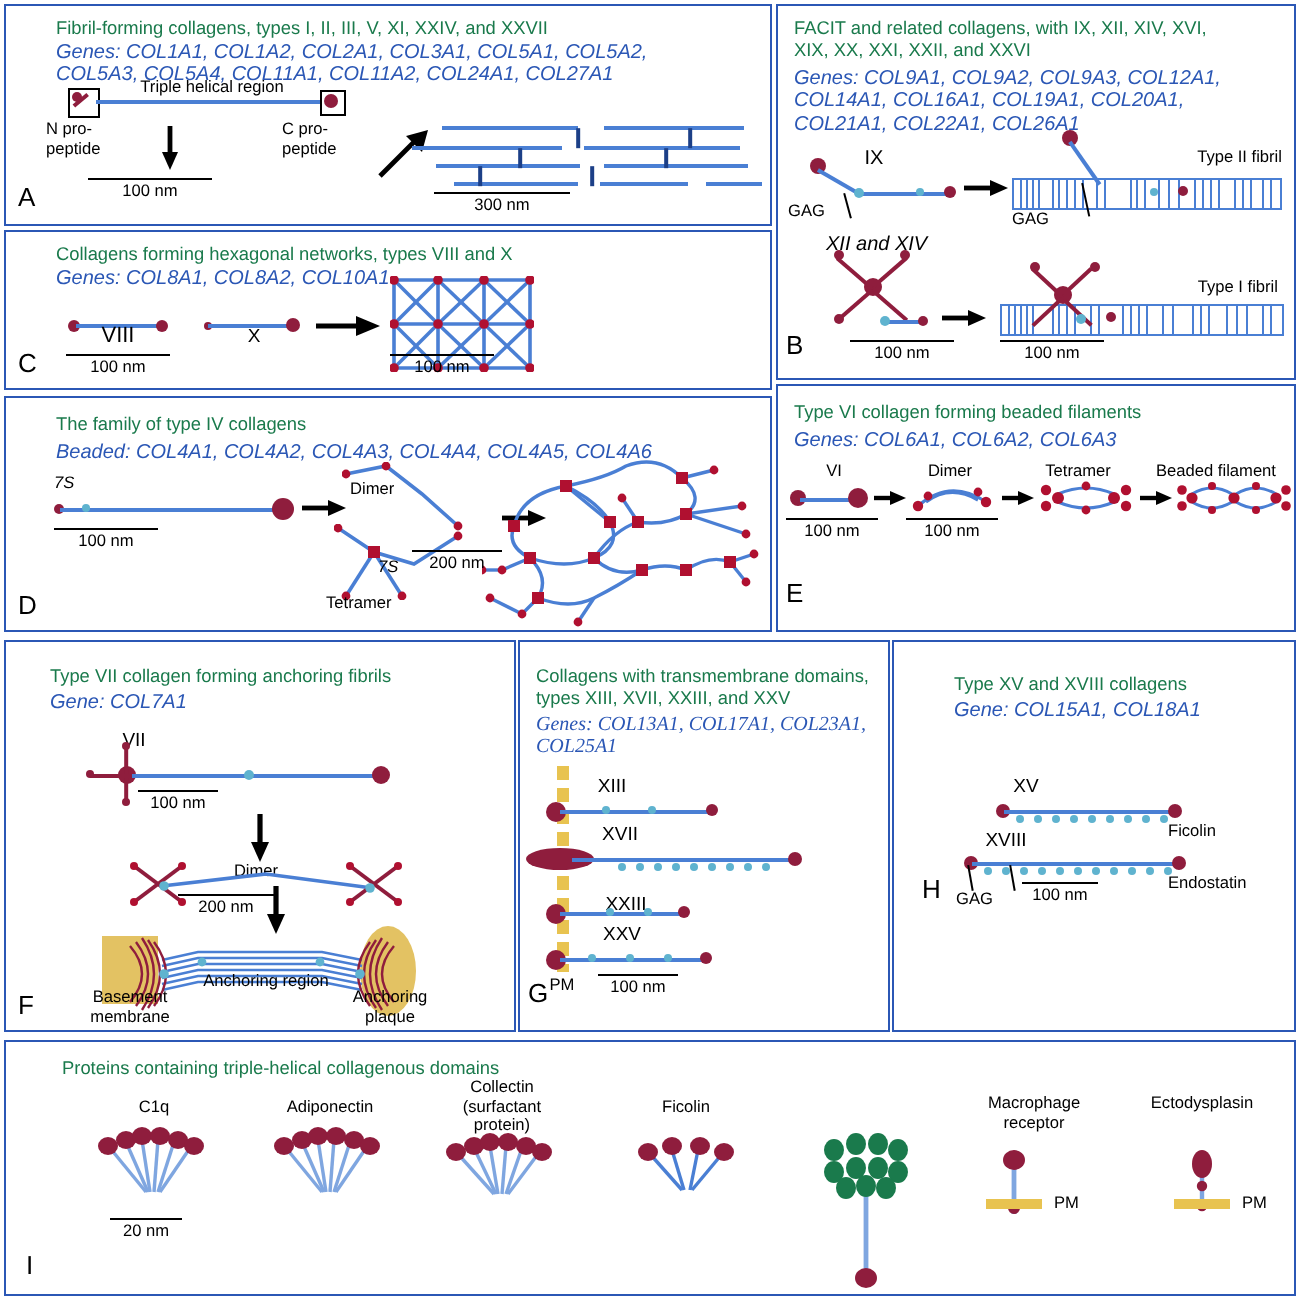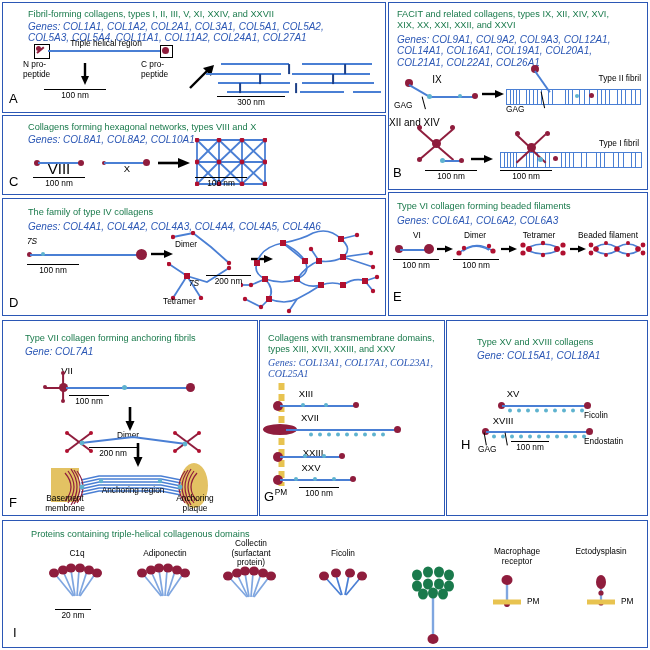--- a/index.html
+++ b/index.html
@@ -94,21 +94,21 @@
       <div class="rodk" style="left:293px;top:79px;width:10px;background:#1c3f87;transform:rotate(90deg);transform-origin:0 50%;"></div>
     </div>
 
     <div class="sbar" style="left:214px;top:93px;width:68px;">
       <div class="bar" style="width:68px;"></div>
       <div class="txt">300 nm</div>
     </div>
   </div>
 
   <div class="panel" style="left:388px;top:2px;width:260px;height:188px;">
-    <div class="ttl" style="left:8px;top:6px;width:248px;">FACIT and related collagens, types IX, XII, XIV, XVI,
+    <div class="ttl" style="left:8px;top:6px;width:248px;">FACIT and related collagens, with IX, XII, XIV, XVI,
 XIX, XX, XXI, XXII, and XXVI</div>
     <div class="genes" style="left:8px;top:31px;width:248px;">Genes: COL9A1, COL9A2, COL9A3, COL12A1,
 COL14A1, COL16A1, COL19A1, COL20A1,
 COL21A1, COL22A1, COL26A1</div>
     <div class="plab" style="left:4px;top:162px;">B</div>
 
     <div class="knob" style="left:16px;top:76px;width:8px;height:8px;"></div>
     <div class="rod" style="left:20px;top:81px;width:22px;transform:rotate(30deg);"></div>
     <div class="rod" style="left:39px;top:93px;width:47px;"></div>
     <div class="dot" style="left:38px;top:91px;width:5px;height:5px;"></div>
@@ -154,21 +154,21 @@
         <i style="left:128px;"></i>
     </div>
     <div class="knob" style="left:142px;top:62px;width:8px;height:8px;"></div>
     <div class="rod" style="left:146px;top:67px;width:26px;transform:rotate(55deg);"></div>
     <div class="rodk" style="left:152px;top:88px;width:17px;background:#000;height:1.2px;transform:rotate(78deg);"></div>
     <div class="dot" style="left:186px;top:91px;width:4px;height:4px;"></div>
     <div class="dotk" style="left:200px;top:90px;width:5px;height:5px;"></div>
     <div class="lbl l" style="left:117px;top:102px;width:34px;">GAG</div>
     <div class="lbl r" style="left:176px;top:71px;width:76px;">Type II fibril</div>
 
-    <div class="lbl l" style="left:0;top:115px;width:80px;font-size:10px;">XII and XIV</div>
+    <div class="lbl l" style="left:24px;top:115px;width:80px;font-size:10px;font-style:italic;">XII and XIV</div>
     <div>
       <div class="knob" style="left:43px;top:136px;width:9px;height:9px;"></div>
       <div class="rodk" style="left:47px;top:140px;width:23px;transform:rotate(-41deg);"></div>
       <div class="rodk" style="left:47px;top:141px;width:23px;transform:rotate(41deg);"></div>
       <div class="rodk" style="left:47px;top:141px;width:23px;transform:rotate(139deg);"></div>
       <div class="rodk" style="left:47px;top:140px;width:23px;transform:rotate(221deg);"></div>
       <div class="dotk" style="left:28px;top:122px;width:5px;height:5px;"></div>
       <div class="dotk" style="left:61px;top:122px;width:5px;height:5px;"></div>
       <div class="dotk" style="left:28px;top:154px;width:5px;height:5px;"></div>
       <div class="rod" style="left:52px;top:157px;width:21px;"></div>
@@ -233,21 +233,21 @@
   </div>
 
   <div class="panel" style="left:2px;top:115px;width:384px;height:80px;">
     <div class="ttl" style="left:25px;top:6px;width:350px;">Collagens forming hexagonal networks, types VIII and X</div>
     <div class="genes" style="left:25px;top:18px;width:350px;">Genes: COL8A1, COL8A2, COL10A1</div>
     <div class="plab" style="left:6px;top:58px;">C</div>
 
     <div class="dotk" style="left:31px;top:44px;width:6px;height:6px;"></div>
     <div class="rod" style="left:35px;top:46px;width:43px;"></div>
     <div class="dotk" style="left:75px;top:44px;width:6px;height:6px;"></div>
-    <div class="lbl" style="left:38px;top:48px;width:36px;font-size:15px;">VIII</div>
+    <div class="lbl" style="left:38px;top:48px;width:36px;font-size:11px;">VIII</div>
 
     <div class="dotk" style="left:99px;top:45px;width:4px;height:4px;"></div>
     <div class="rod" style="left:101px;top:46px;width:42px;"></div>
     <div class="dotk" style="left:140px;top:43px;width:7px;height:7px;"></div>
     <div class="lbl" style="left:106px;top:48px;width:36px;font-size:9.5px;">X</div>
 
     <div class="arw" style="left:155px;top:40px;">
       <svg width="32" height="14" viewBox="0 0 32 14">
           <path d="M0 7 L22 7" stroke="#000" stroke-width="2.6" fill="none"></path>
           <path d="M32 7 L20 2 L20 12 Z" fill="#000"></path>
@@ -299,21 +299,21 @@
       <div class="txt">100 nm</div>
     </div>
     <div class="sbar" style="left:192px;top:61px;width:52px;">
       <div class="bar" style="width:52px;"></div>
       <div class="txt">100 nm</div>
     </div>
   </div>
 
   <div class="panel" style="left:2px;top:198px;width:384px;height:118px;">
     <div class="ttl" style="left:25px;top:8px;width:350px;">The family of type IV collagens</div>
-    <div class="genes" style="left:25px;top:22px;width:350px;">Genes: COL4A1, COL4A2, COL4A3, COL4A4, COL4A5, COL4A6</div>
+    <div class="genes" style="left:25px;top:22px;width:350px;">Beaded: COL4A1, COL4A2, COL4A3, COL4A4, COL4A5, COL4A6</div>
     <div class="plab" style="left:6px;top:96px;">D</div>
 
     <div class="lbl l" style="left:24px;top:38px;width:20px;font-style:italic;">7S</div>
     <div class="dotk" style="left:24px;top:53px;width:5px;height:5px;"></div>
     <div class="rod" style="left:27px;top:55px;width:110px;"></div>
     <div class="dot" style="left:38px;top:53px;width:4px;height:4px;"></div>
     <div class="knob" style="left:133px;top:50px;width:11px;height:11px;"></div>
 
     <div class="arw" style="left:148px;top:49px;">
       <svg width="22" height="12" viewBox="0 0 22 12">

